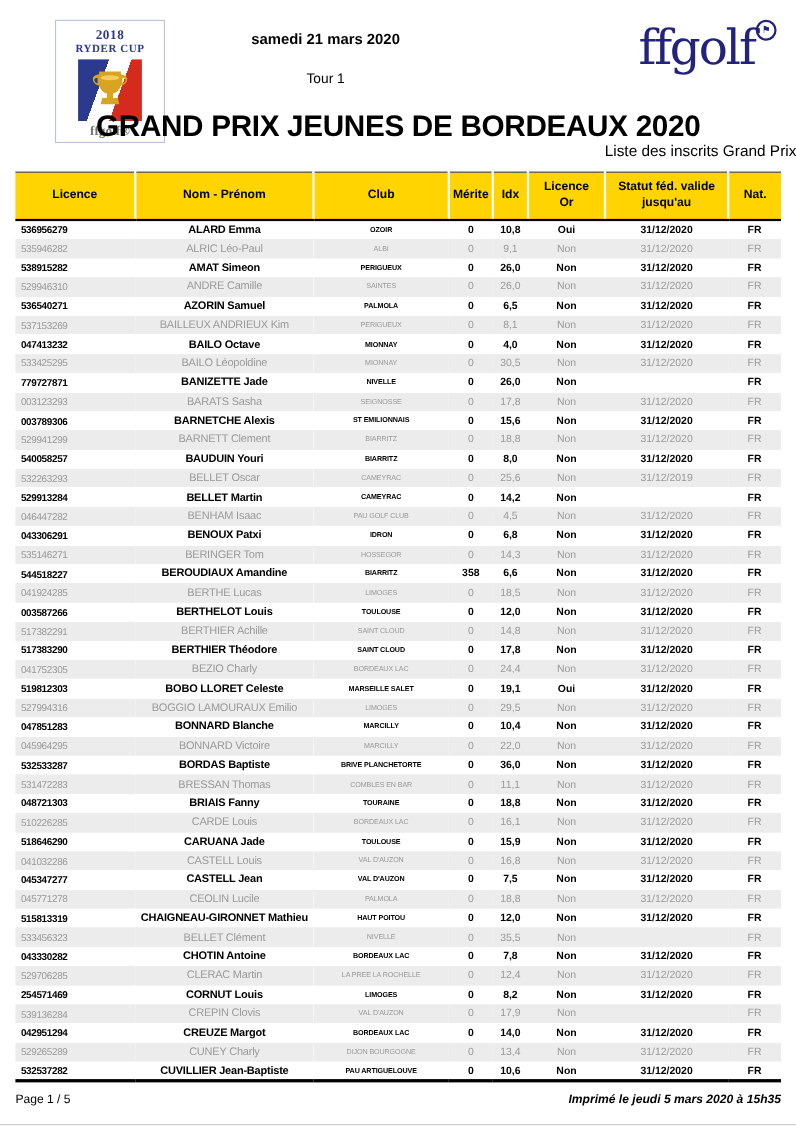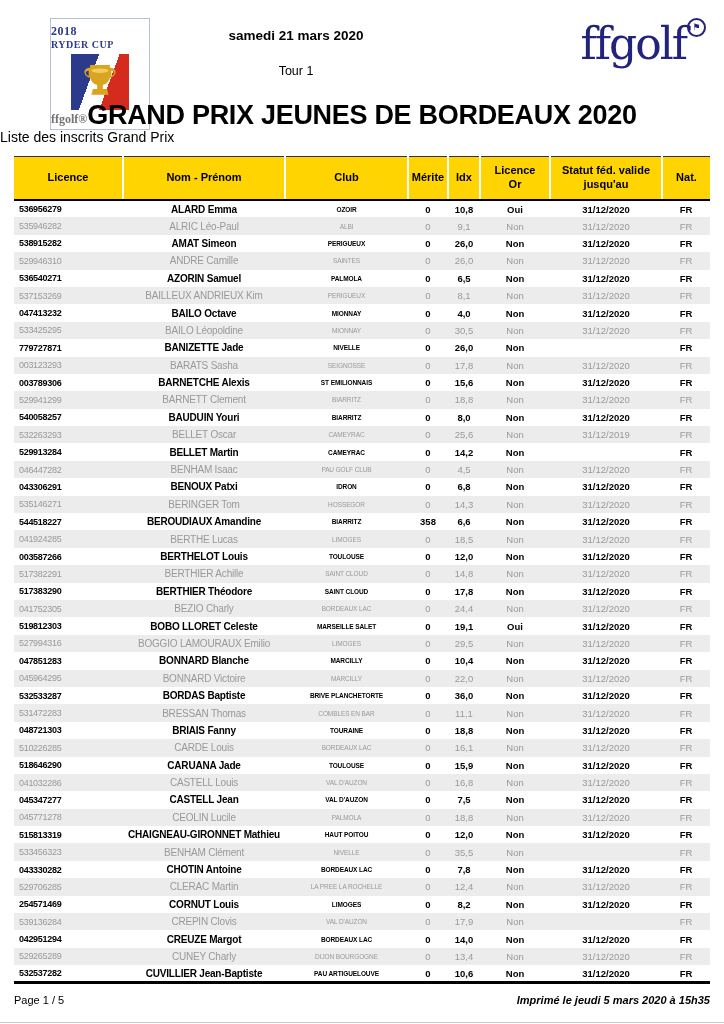--- a/index.html
+++ b/index.html
@@ -5,21 +5,21 @@
   html,body{margin:0;padding:0;}
   body{
     width:724px;height:1024px;position:relative;background:#fff;
     font-family:"Liberation Sans",sans-serif;color:#000;overflow:hidden;
   }
   .page-edge-bottom{position:absolute;left:0;right:0;bottom:1px;height:1px;background:#c9c9c9;}
 
   
   .logo-box{
     position:absolute;left:50px;top:18px;width:100px;height:112px;
-    border:1px solid #b9c3d8;background:#fff;text-align:left;box-sizing:border-box;
+    border:1px solid #b9c3d8;background:#fff;text-align:center;box-sizing:border-box;
   }
   .logo-year{font-family:"Liberation Serif",serif;font-weight:bold;color:#2b3a8c;font-size:12px;margin-top:5px;letter-spacing:.5px;}
   .logo-event{font-family:"Liberation Serif",serif;font-weight:bold;color:#2b3a8c;font-size:10px;letter-spacing:.5px;}
   .logo-flag{
     width:58px;height:56px;margin:4px auto 2px auto;position:relative;
     background:linear-gradient(110deg,#2b3a8c 36%,#ffffff 36%,#ffffff 62%,#d52b1e 62%);
   }
   .logo-flag svg{position:absolute;left:50%;top:50%;transform:translate(-50%,-50%);}
   .logo-brand-small{font-family:"Liberation Serif",serif;font-weight:bold;color:#737373;font-size:12px;}
 
@@ -35,21 +35,21 @@
   .ffgolf-mark{
     display:inline-block;vertical-align:top;margin-top:-4px;margin-left:1px;
     width:15px;height:15px;border:2px solid #23237e;border-radius:50%;position:relative;
   }
   .ffgolf-mark span{
     position:absolute;left:50%;top:50%;transform:translate(-50%,-55%);
     font-size:9px;letter-spacing:0;color:#23237e;font-family:"Liberation Sans",sans-serif;
   }
 
   .doc-title{position:absolute;left:0;width:724px;top:100px;text-align:center;font-size:27px;font-weight:bold;letter-spacing:-.3px;}
-  .doc-subtitle{position:absolute;left:0;width:724px;top:129px;text-align:left;font-size:14px;}
+  .doc-subtitle{position:absolute;left:0;width:724px;top:129px;text-align:right;font-size:14px;}
 
   
   table{
     position:absolute;left:14px;top:156px;width:696px;
     border-collapse:collapse;table-layout:fixed;
   }
   col.c-licence{width:109px;} col.c-name{width:162px;} col.c-club{width:123px;}
   col.c-merite{width:40px;}  col.c-idx{width:32px;}   col.c-or{width:70px;}
   col.c-valid{width:112px;}  col.c-nat{width:48px;}
 
@@ -492,21 +492,21 @@
     <td class="f-name">CHAIGNEAU-GIRONNET Mathieu</td>
     <td class="f-club">HAUT POITOU</td>
     <td class="f-merite">0</td>
     <td class="f-idx">12,0</td>
     <td class="f-or">Non</td>
     <td class="f-valid">31/12/2020</td>
     <td class="f-nat">FR</td>
   </tr>
       <tr>
     <td class="f-licence">533456323</td>
-    <td class="f-name">BENHAM Clément</td>
+    <td class="f-name">BELLET Clément</td>
     <td class="f-club">NIVELLE</td>
     <td class="f-merite">0</td>
     <td class="f-idx">35,5</td>
     <td class="f-or">Non</td>
     <td class="f-valid"></td>
     <td class="f-nat">FR</td>
   </tr>
       <tr>
     <td class="f-licence">043330282</td>
     <td class="f-name">CHOTIN Antoine</td>

